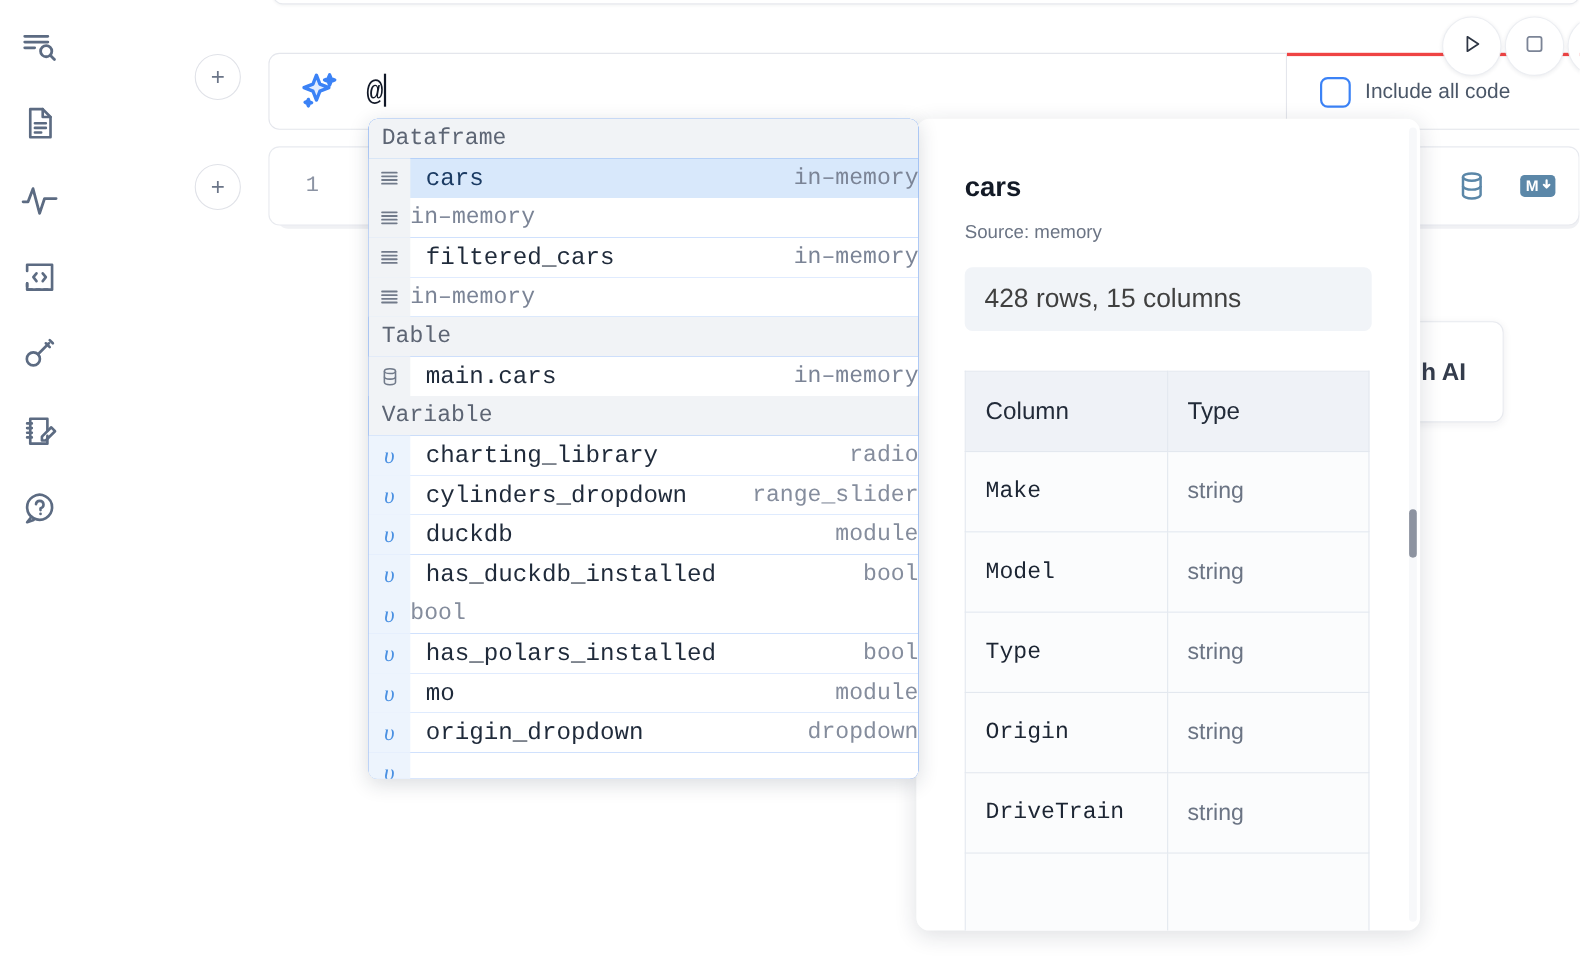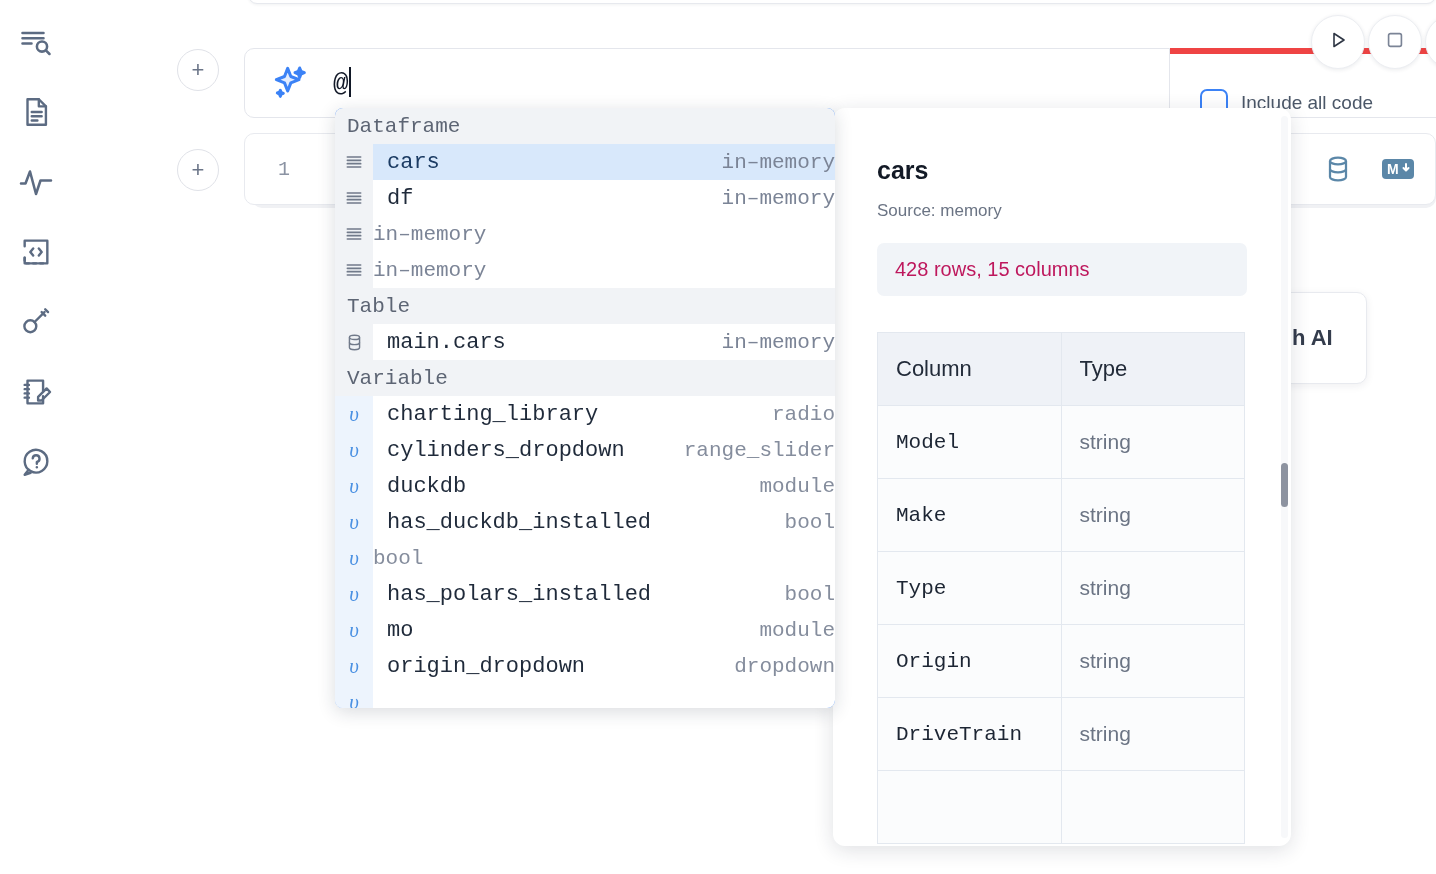--- a/index.html
+++ b/index.html
@@ -89,23 +89,23 @@
     vertical-align: -6px;
     margin-left: 1px;
   }
 
   
   #ai-right {
     position: absolute;
     left: 1170px; top: 48px;
     width: 266px; height: 70px;
     background: #ffffff;
-    border-top: 6px solid #ef4444;
+    border-top: 3px solid #ef4444;
     border-bottom: 1px solid #e4e6ec;
-    display: flex; align-items: flex-end;
+    display: flex; align-items: center;
     z-index: 3;
   }
   #include-all-code {
     display: flex; align-items: center;
     margin-left: 30px;
     gap: 13px;
     cursor: pointer;
   }
   #include-checkbox {
     width: 28px; height: 28px;
@@ -260,22 +260,22 @@
   #detail-source {
     margin: 16px 0 0 44px;
     font-size: 17px;
     color: #6b7484;
   }
   #detail-shape {
     margin: 22px 44px 0 44px;
     background: #f1f4f8;
     border-radius: 7px;
     padding: 15px 18px;
-    font-size: 20px;
-    color: #be185d;
+    font-size: 24px;
+    color: #404040;
   }
   #detail-table {
     margin: 36px 44px 0 44px;
     width: 368px;
     border-collapse: collapse;
     table-layout: fixed;
   }
   #detail-table th, #detail-table td {
     border: 1px solid #e3e8ef;
     padding: 0 18px;
@@ -464,29 +464,29 @@
       </span>
       <span class="ac-name">cars</span>
       <span class="ac-meta">in–memory</span>
     </div>
     <div class="ac-row">
       <span class="ac-gutter">
         <svg width="20" height="20" viewBox="0 0 24 24" stroke="currentColor" stroke-width="2" stroke-linecap="round">
           <path d="M4 6h16M4 10h16M4 14h16M4 18h16"></path>
         </svg>
       </span>
-      <span class="ac-name">df</span>
       <span class="ac-meta">in–memory</span>
     </div>
     <div class="ac-row">
       <span class="ac-gutter">
         <svg width="20" height="20" viewBox="0 0 24 24" stroke="currentColor" stroke-width="2" stroke-linecap="round">
           <path d="M4 6h16M4 10h16M4 14h16M4 18h16"></path>
         </svg>
       </span>
+      <span class="ac-name">filtered_cars</span>
       <span class="ac-meta">in–memory</span>
     </div>
     <div class="ac-row">
       <span class="ac-gutter">
         <svg width="20" height="20" viewBox="0 0 24 24" stroke="currentColor" stroke-width="2" stroke-linecap="round">
           <path d="M4 6h16M4 10h16M4 14h16M4 18h16"></path>
         </svg>
       </span>
       <span class="ac-meta">in–memory</span>
     </div>
@@ -555,25 +555,25 @@
   <div id="detail-shape">428 rows, 15 columns</div>
   <table id="detail-table">
     <thead>
         <tr>
           <th>Column</th>
           <th>Type</th>
         </tr>
       </thead>
     <tbody>
         <tr>
+          <td class="col-name">Make</td>
+          <td class="col-type">string</td>
+        </tr>
+        <tr>
           <td class="col-name">Model</td>
-          <td class="col-type">string</td>
-        </tr>
-        <tr>
-          <td class="col-name">Make</td>
           <td class="col-type">string</td>
         </tr>
         <tr>
           <td class="col-name">Type</td>
           <td class="col-type">string</td>
         </tr>
         <tr>
           <td class="col-name">Origin</td>
           <td class="col-type">string</td>
         </tr>

